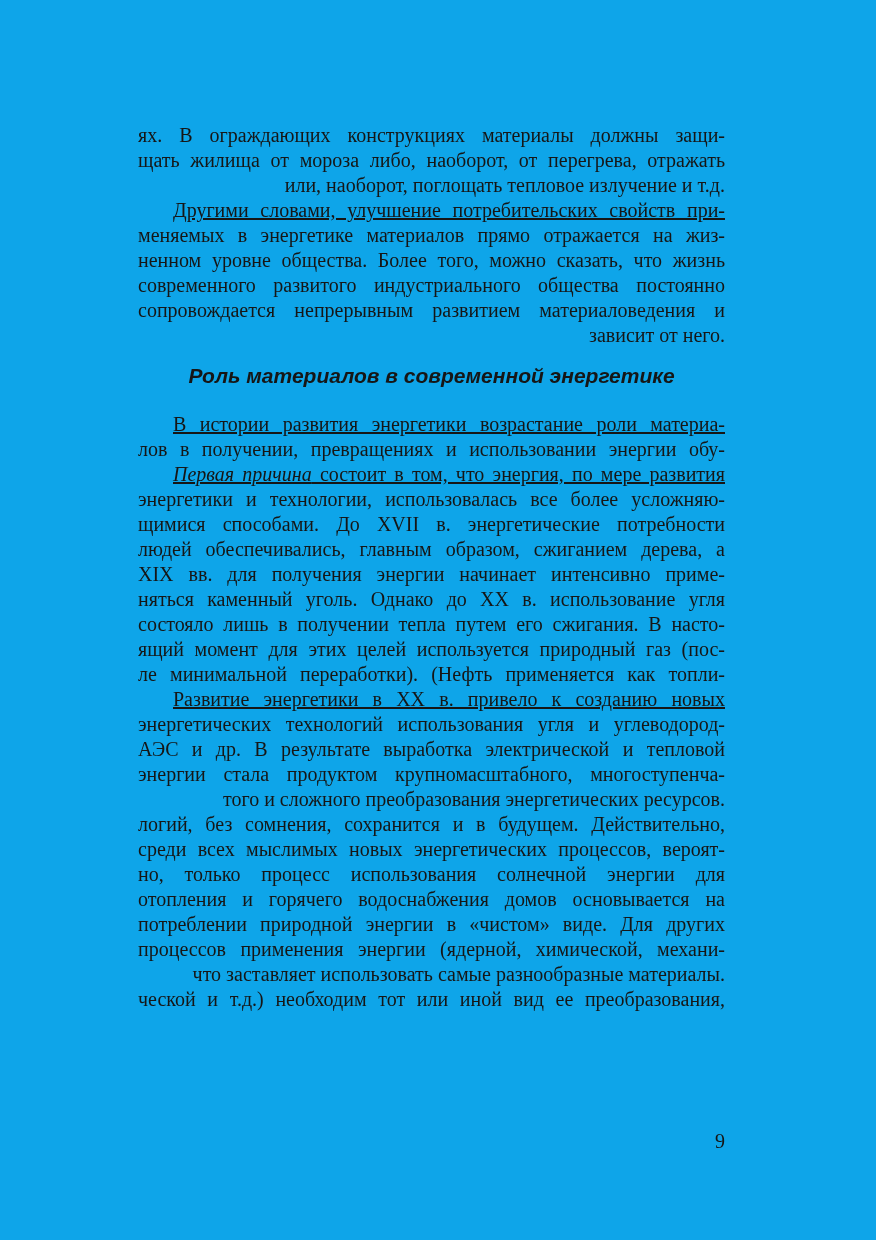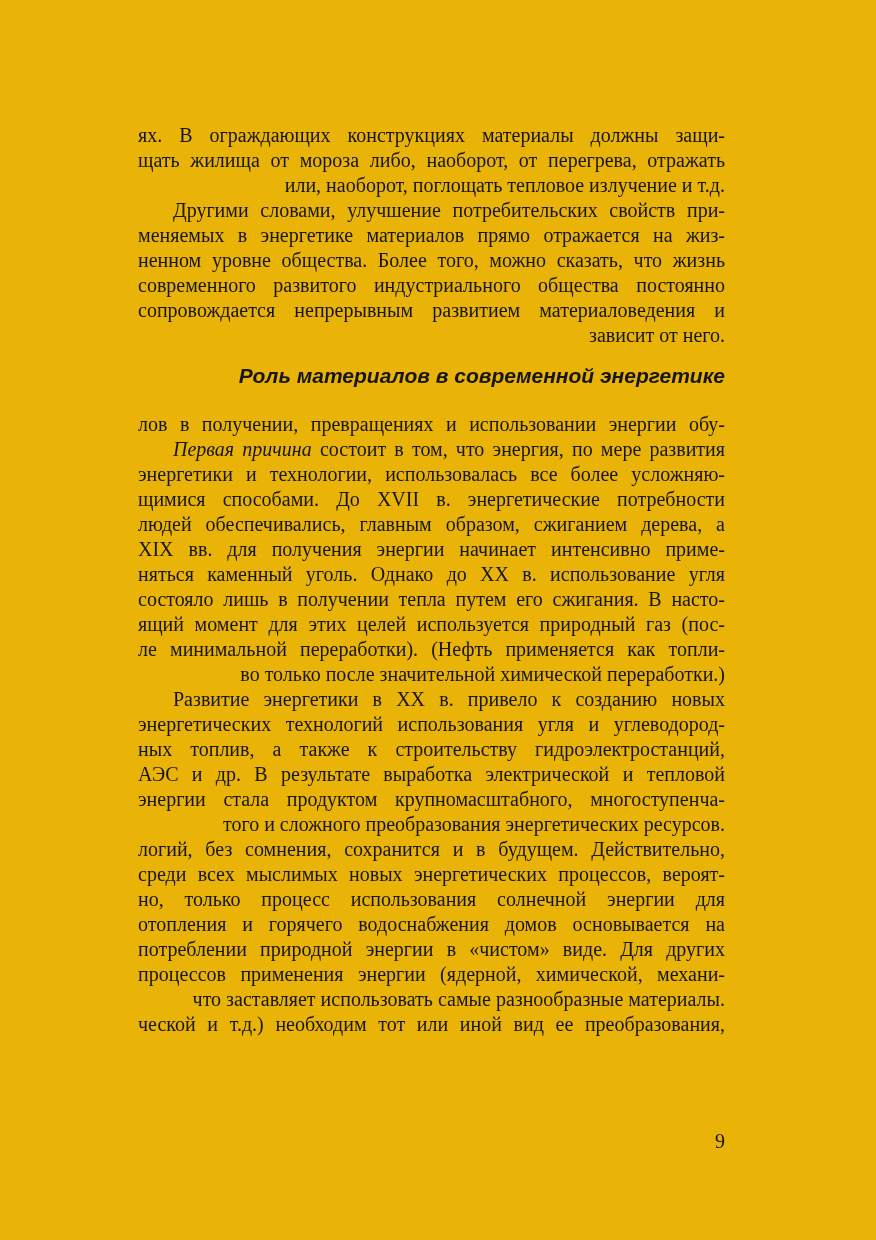--- a/index.html
+++ b/index.html
@@ -9,21 +9,21 @@
   body {
     width: 876px;
     height: 1240px;
     background: #ffffff;
     font-family: "Liberation Serif", serif;
   }
   .book-page {
     position: relative;
     width: 876px;
     height: 1240px;
-    background: #eab308;
+    background: #0ea5e9;
     overflow: hidden;
     color: #161616;
   }
   .text-column {
     position: absolute;
     left: 138px;
     top: 123px;
     width: 587px;
     font-size: 20px;
     line-height: 25px;
@@ -33,31 +33,32 @@
   }
   .line {
     text-align: right;
   }
   .line.j {
     text-align: justify;
     text-align-last: justify;
   }
   .line.ind {
     padding-left: 35px;
+    text-decoration: underline;
   }
   .it {
     font-style: italic;
   }
   .heading {
     font-family: "Liberation Sans", sans-serif;
     font-weight: bold;
     font-style: italic;
     font-size: 21px;
     line-height: 25px;
-    text-align: right;
+    text-align: center;
     margin: 15px 0 24px 0;
   }
   .page-number {
     position: absolute;
     left: 138px;
     top: 1130px;
     width: 587px;
     text-align: right;
     font-size: 20px;
     color: #161616;
@@ -76,38 +77,37 @@
       <div class="para">
         <div class="line j ind">Другими словами, улучшение потребительских свойств при-</div>
         <div class="line j">меняемых в энергетике материалов прямо отражается на жиз-</div>
         <div class="line j">ненном уровне общества. Более того, можно сказать, что жизнь</div>
         <div class="line j">современного развитого индустриального общества постоянно</div>
         <div class="line j">сопровождается непрерывным развитием материаловедения и</div>
         <div class="line">зависит от него.</div>
       </div>
       <div class="heading">Роль материалов в современной энергетике</div>
       <div class="para">
+        <div class="line j ind">В истории развития энергетики возрастание роли материа-</div>
         <div class="line j">лов в получении, превращениях и использовании энергии обу-</div>
       </div>
       <div class="para">
         <div class="line j ind"><span class="it">Первая причина</span><span> состоит в том, что энергия, по мере развития</span></div>
         <div class="line j">энергетики и технологии, использовалась все более усложняю-</div>
         <div class="line j">щимися способами. До XVII в. энергетические потребности</div>
         <div class="line j">людей обеспечивались, главным образом, сжиганием дерева, а</div>
         <div class="line j">XIX вв. для получения энергии начинает интенсивно приме-</div>
         <div class="line j">няться каменный уголь. Однако до XX в. использование угля</div>
         <div class="line j">состояло лишь в получении тепла путем его сжигания. В насто-</div>
         <div class="line j">ящий момент для этих целей используется природный газ (пос-</div>
         <div class="line j">ле минимальной переработки). (Нефть применяется как топли-</div>
-        <div class="line">во только после значительной химической переработки.)</div>
       </div>
       <div class="para">
         <div class="line j ind">Развитие энергетики в XX в. привело к созданию новых</div>
         <div class="line j">энергетических технологий использования угля и углеводород-</div>
-        <div class="line j">ных топлив, а также к строительству гидроэлектростанций,</div>
         <div class="line j">АЭС и др. В результате выработка электрической и тепловой</div>
         <div class="line j">энергии стала продуктом крупномасштабного, многоступенча-</div>
         <div class="line">того и сложного преобразования энергетических ресурсов.</div>
       </div>
       <div class="para">
         <div class="line j">логий, без сомнения, сохранится и в будущем. Действительно,</div>
         <div class="line j">среди всех мыслимых новых энергетических процессов, вероят-</div>
         <div class="line j">но, только процесс использования солнечной энергии для</div>
         <div class="line j">отопления и горячего водоснабжения домов основывается на</div>
         <div class="line j">потреблении природной энергии в «чистом» виде. Для других</div>

